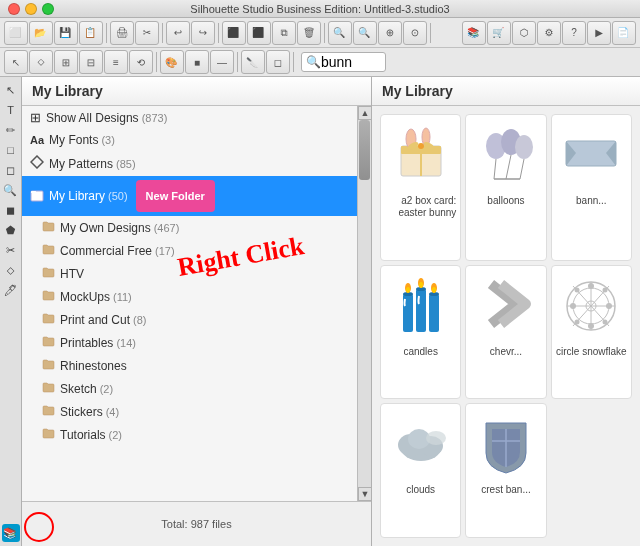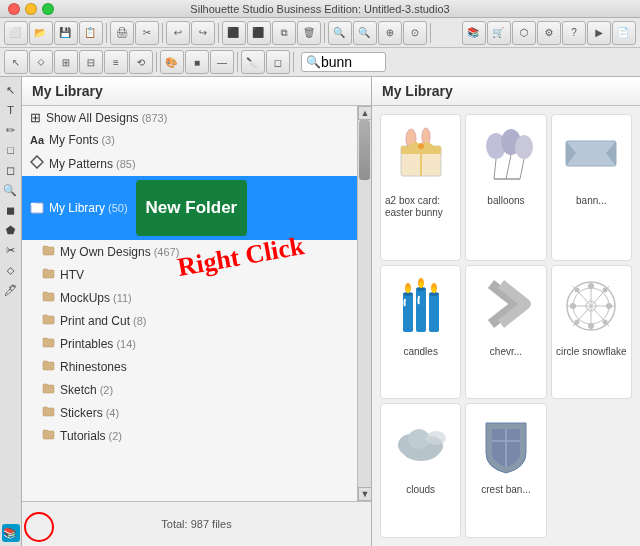--- a/index.html
+++ b/index.html
@@ -187,26 +187,26 @@
     .item-count {
       color: #888;
       margin-left: 3px;
       font-size: 11px;
     }
     .tree-item.selected .item-count { color: #cce4ff; }
     .tree-child {
       padding-left: 20px;
     }
     .new-folder-btn {
-      background: #15803d;
+      background: #ec4899;
       color: white;
       border: none;
       border-radius: 4px;
-      padding: 18px 10px;
-      font-size: 17px;
+      padding: 10px 10px;
+      font-size: 11px;
       font-weight: bold;
       cursor: pointer;
       margin-left: 8px;
       flex-shrink: 0;
     }
 
     .library-footer {
       border-top: 1px solid #c0c0c0;
       padding: 16px 10px;
       font-size: 11px;
@@ -253,21 +253,21 @@
       width: 70px;
       height: 70px;
       display: flex;
       align-items: center;
       justify-content: center;
       margin-bottom: 4px;
     }
     .grid-label {
       font-size: 10px;
       color: #444;
-      text-align: left;
+      text-align: right;
       line-height: 1.2;
     }
 
     
     .right-click-label {
       position: absolute;
       font-family: 'Comic Sans MS', 'Chalkboard SE', cursive;
       font-size: 26px;
       color: red;
       font-weight: bold;
@@ -467,20 +467,29 @@
           <div class="tree-item tree-child">
             <span class="tree-icon">
               <svg width="13" height="12" viewBox="0 0 13 12">
                   <path d="M1 3 Q1 2 2 2 L5 2 L6 3 L11 3 Q12 3 12 4 L12 10 Q12 11 11 11 L2 11 Q1 11 1 10 Z" fill="#d4b483" stroke="#b89060" stroke-width="0.5"></path>
                 </svg>
             </span>
             <span>My Own Designs</span>
             <span class="item-count">(467)</span>
           </div>
 
+          <div class="tree-item tree-child">
+            <span class="tree-icon">
+              <svg width="13" height="12" viewBox="0 0 13 12">
+                  <path d="M1 3 Q1 2 2 2 L5 2 L6 3 L11 3 Q12 3 12 4 L12 10 Q12 11 11 11 L2 11 Q1 11 1 10 Z" fill="#d4b483" stroke="#b89060" stroke-width="0.5"></path>
+                </svg>
+            </span>
+            <span>Commercial Free</span>
+            <span class="item-count">(17)</span>
+          </div>
 
           <div class="tree-item tree-child">
             <span class="tree-icon">
               <svg width="13" height="12" viewBox="0 0 13 12">
                   <path d="M1 3 Q1 2 2 2 L5 2 L6 3 L11 3 Q12 3 12 4 L12 10 Q12 11 11 11 L2 11 Q1 11 1 10 Z" fill="#d4b483" stroke="#b89060" stroke-width="0.5"></path>
                 </svg>
             </span>
             <span>HTV</span>
           </div>
 

